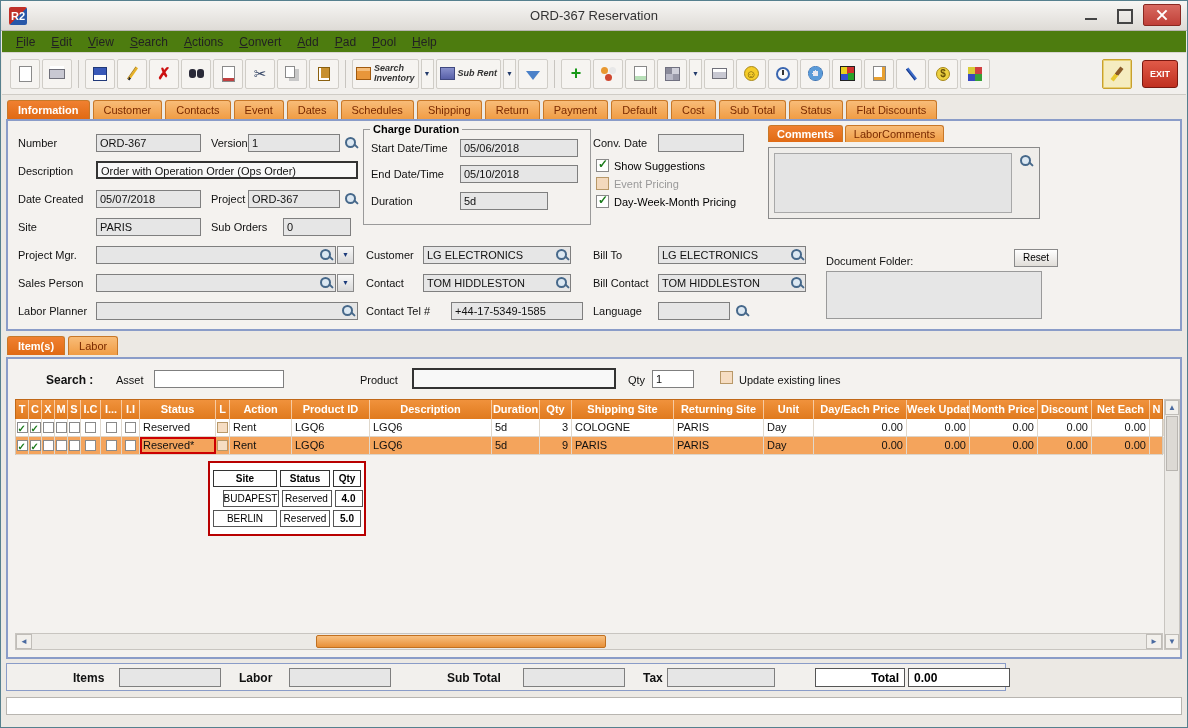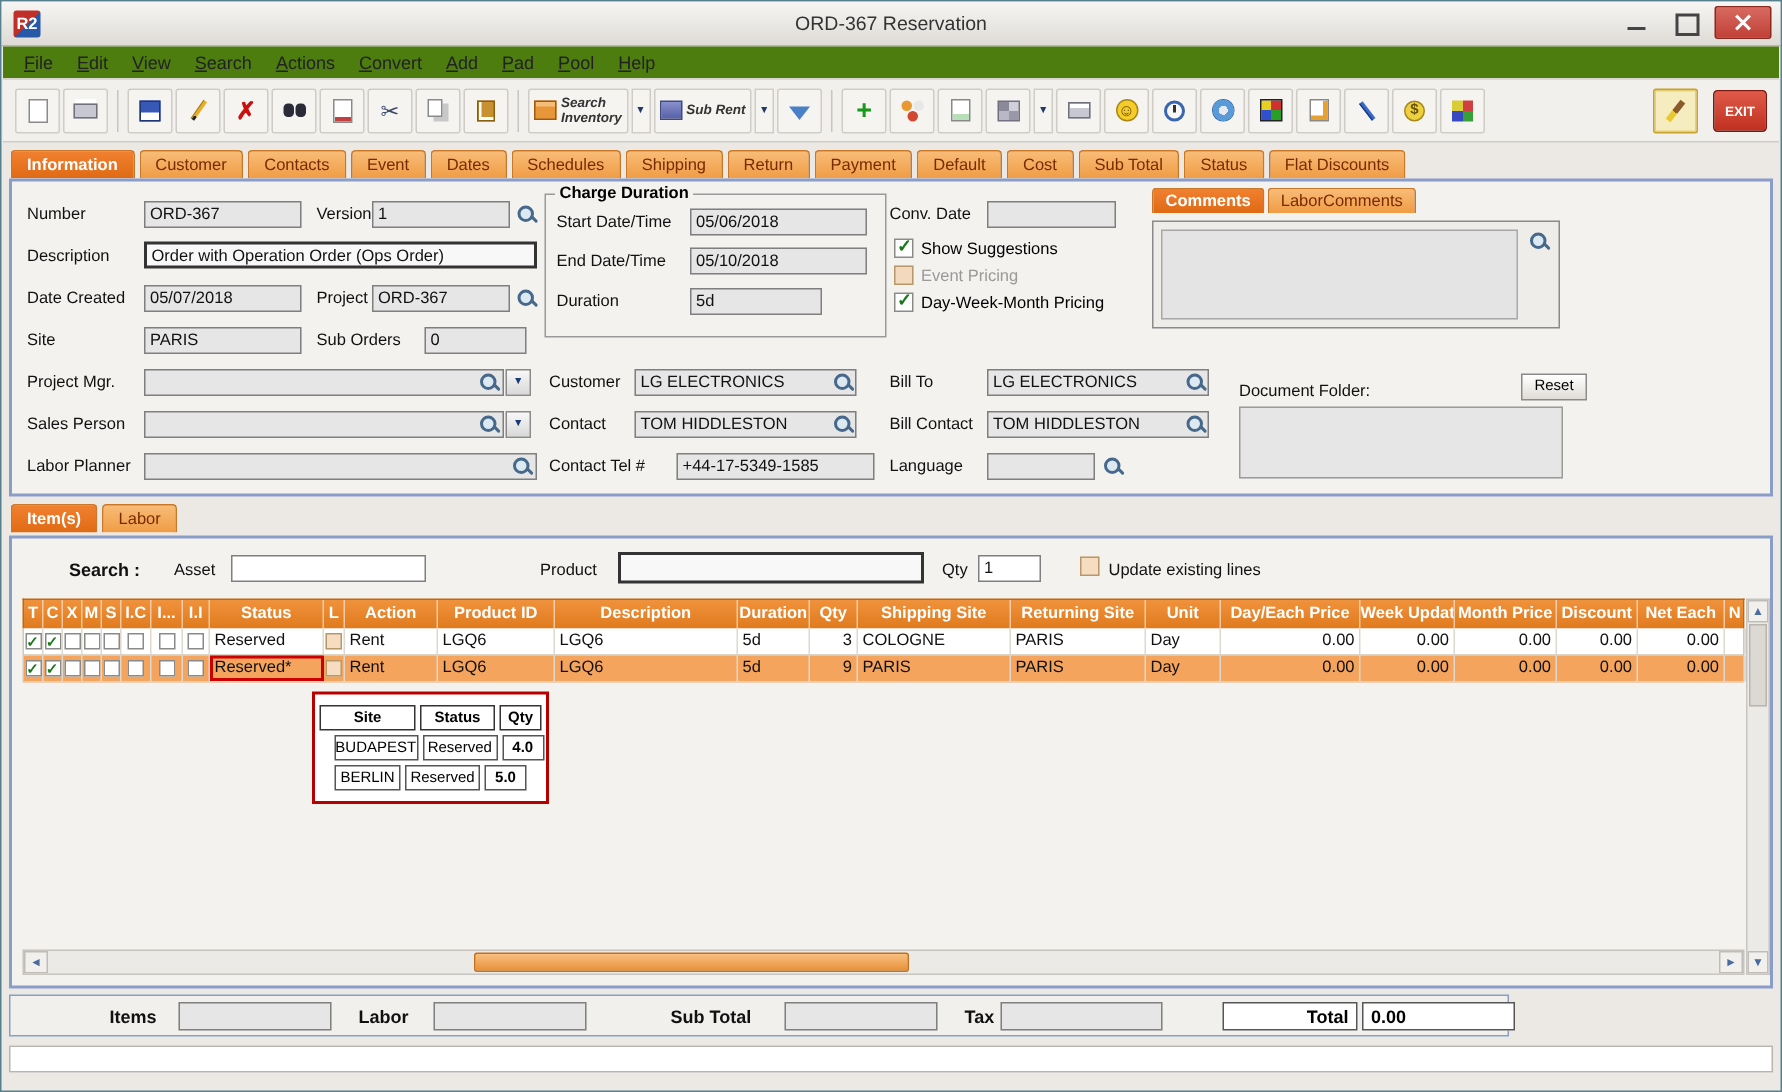--- a/index.html
+++ b/index.html
@@ -517,21 +517,21 @@
           <span class="pc h" style="width: 64px;">Site</span>
           <span class="pc h" style="width: 50px;">Status</span>
           <span class="pc h" style="width: 28px;">Qty</span>
         </div>
         <div class="prow">
           <span class="pc" style="width: 56px; margin-left: 11px;">BUDAPEST</span>
           <span class="pc" style="width: 50px;">Reserved</span>
           <span class="pc qty" style="width: 28px;">4.0</span>
         </div>
         <div class="prow">
-          <span class="pc" style="width: 44px;">BERLIN</span>
+          <span class="pc" style="width: 64px;">BERLIN</span>
           <span class="pc" style="width: 50px;">Reserved</span>
           <span class="pc qty" style="width: 28px;">5.0</span>
         </div>
       </div>
 
     <div class="hscroll">
       <span class="sarrow l">◄</span>
       <span class="sarrow r">►</span>
       <span class="hthumb"></span>
     </div>

